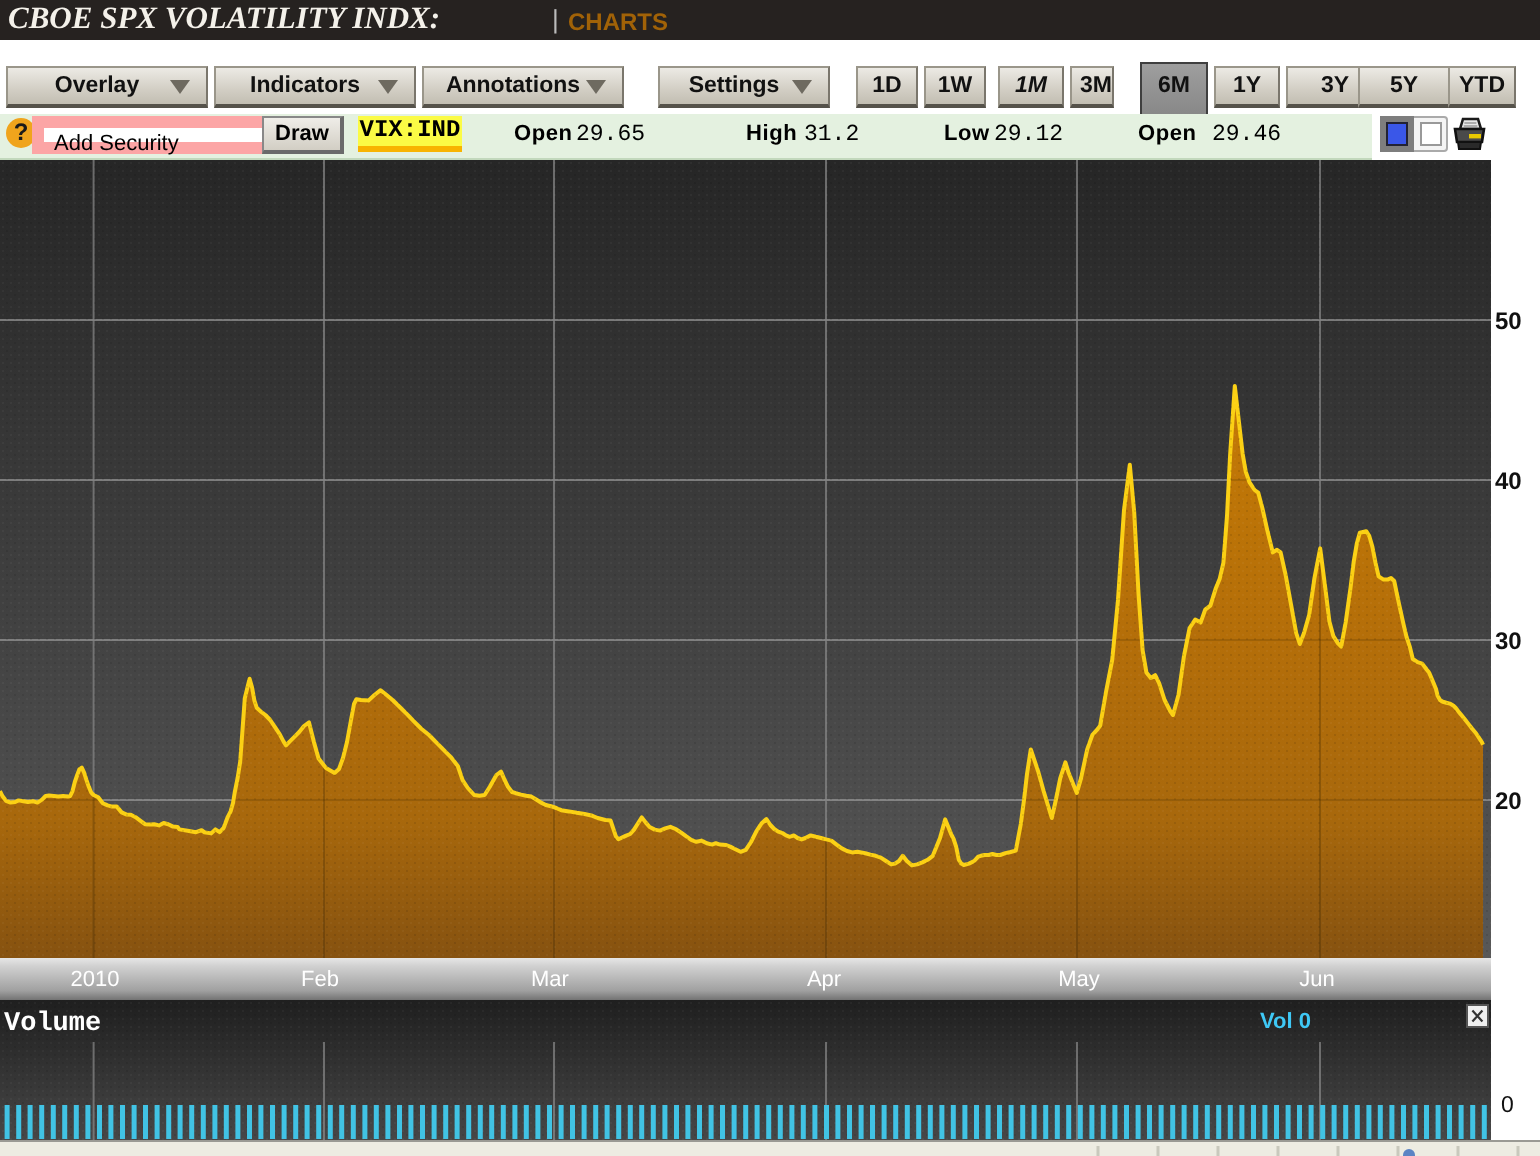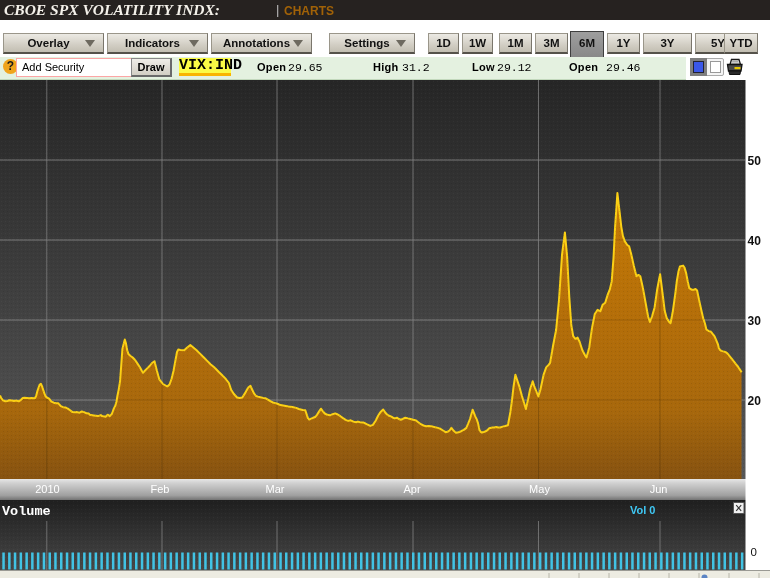--- a/index.html
+++ b/index.html
@@ -6,48 +6,48 @@
 .title {position:absolute;left:4px;top:1px;font-size:15.5px;font-weight:bold;font-style:italic;font-family:"Liberation Serif",serif;color:#f4f1ea;letter-spacing:0;}
 .quote {position:absolute;left:240px;top:4px;font-size:12px;font-weight:bold;color:#fff;margin-top:20px;}
 .sep {position:absolute;left:276px;top:2px;font-size:13px;color:#bbb;}
 .charts {position:absolute;left:284px;top:4px;font-size:12px;font-weight:bold;color:#a16207;}
 .btn {position:absolute;top:33px;height:21px;background:linear-gradient(#eceae4,#d2cec4 60%,#c2beb2);border:1px solid #9a968a;border-bottom:2px solid #55524a;border-right:1.5px solid #7a766c;font-size:11.5px;font-weight:bold;color:#111;text-align:center;line-height:19px;}
 .drop {padding-right:10px;}
 .drop .arr {position:absolute;right:8px;top:6px;width:0;height:0;border-left:5px solid transparent;border-right:5px solid transparent;border-top:7px solid #6e6a60;}
 .sel {top:31px;height:33px;line-height:23px;background:linear-gradient(#9e9e9e,#848484);border:1px solid #3f3f3f;border-bottom:2px solid #2e2e2e;}
 .greenrow {position:absolute;left:0;top:57px;width:686px;height:23px;background:#e4f1e0;border-bottom:1px solid #c2d8bc;}
 .qm {position:absolute;left:3px;top:59px;width:15px;height:15px;border-radius:8px;background:#f0a41c;color:#1a1a1a;font-size:12px;font-weight:bold;text-align:center;line-height:15px;}
-.inp {position:absolute;left:16px;top:58px;width:122px;height:19px;background:#fff;border:1px solid #fca5a5;font-size:11px;color:#000;padding-left:5px;line-height:17px;}
+.inp {position:absolute;left:16px;top:58px;width:122px;height:19px;background:#fff;border:6px solid #fca5a5;font-size:11px;color:#000;padding-left:5px;line-height:17px;}
 .draw {position:absolute;left:131px;top:58px;width:41px;height:19px;background:linear-gradient(#efede8,#d2cec4);border:1px solid #888;border-right:2px solid #6a6a6a;border-bottom:2px solid #6a6a6a;font-size:11px;font-weight:bold;color:#000;text-align:center;line-height:16px;}
-.vix {position:absolute;left:179px;top:58px;width:52px;height:15px;background:#fbfb45;font-size:15px;font-weight:bold;font-family:"Liberation Mono",monospace;color:#000;text-align:center;line-height:15px;}
+.vix {position:absolute;left:179px;top:58px;width:52px;height:15px;background:#fbfb45;font-size:12px;font-weight:bold;font-family:"Liberation Mono",monospace;color:#000;text-align:center;line-height:15px;}
 .vixu {position:absolute;left:179px;top:73px;width:52px;height:3px;background:#f8b400;}
 .lab {position:absolute;top:61px;font-size:11px;font-weight:bold;color:#000;letter-spacing:0.3px;}
 .val {position:absolute;top:61px;font-size:11.5px;font-family:"Liberation Mono",monospace;color:#000;}
 .toggle {position:absolute;left:690px;top:58px;width:34px;height:18px;border:1px solid #aaa;border-radius:2px;background:#f4f4f4;}
 .tgl {position:absolute;left:690px;top:58px;width:17px;height:18px;background:#7e7e7e;}
 .tglb {position:absolute;left:693px;top:61px;width:11px;height:12px;background:#3a57e8;border:1px solid #223;}
 .tglw {position:absolute;left:710px;top:61px;width:11px;height:12px;background:#fff;border:1px solid #999;}
 </style></head><body>
 <div class="topbar"></div>
 <div class="title">CBOE SPX VOLATILITY INDX:</div>
 <div class="quote">QUOTE</div>
 <div class="sep">|</div>
 <div class="charts">CHARTS</div>
 <div class="btn drop" style="left:3px;width:101px;">Overlay<span class="arr"></span></div>
 <div class="btn drop" style="left:107px;width:101px;">Indicators<span class="arr"></span></div>
 <div class="btn drop" style="left:211px;width:101px;">Annotations<span class="arr"></span></div>
 <div class="btn drop" style="left:329px;width:86px;">Settings<span class="arr"></span></div>
 <div class="btn" style="left:428px;width:31px;">1D</div>
 <div class="btn" style="left:462px;width:31px;">1W</div>
-<div class="btn" style="left:499px;width:33px;">1M</div>
-<div class="btn" style="left:535px;width:33px;">3M</div>
+<div class="btn" style="left:499px;width:33px;font-style:italic;">1M</div>
+<div class="btn" style="left:535px;width:22px;text-align:right;">3M</div>
 <div class="btn sel" style="left:570px;width:34px;">6M</div>
 <div class="btn" style="left:607px;width:33px;">1Y</div>
 <div class="btn" style="left:643px;width:49px;">3Y</div>
-<div class="btn" style="left:679px;width:46px;margin-left:16px;">5Y</div>
+<div class="btn" style="left:679px;width:46px;">5Y</div>
 <div class="btn" style="left:724px;width:34px;">YTD</div>
 <div class="greenrow"></div>
 <div class="qm">?</div>
 <div class="inp">Add Security</div>
 <div class="draw">Draw</div>
 <div class="vix">VIX:IND</div>
 <div class="vixu"></div>
 <div class="lab" style="left:257px;">Open</div>
 <div class="val" style="left:288px;">29.65</div>
 <div class="lab" style="left:373px;">High</div>

